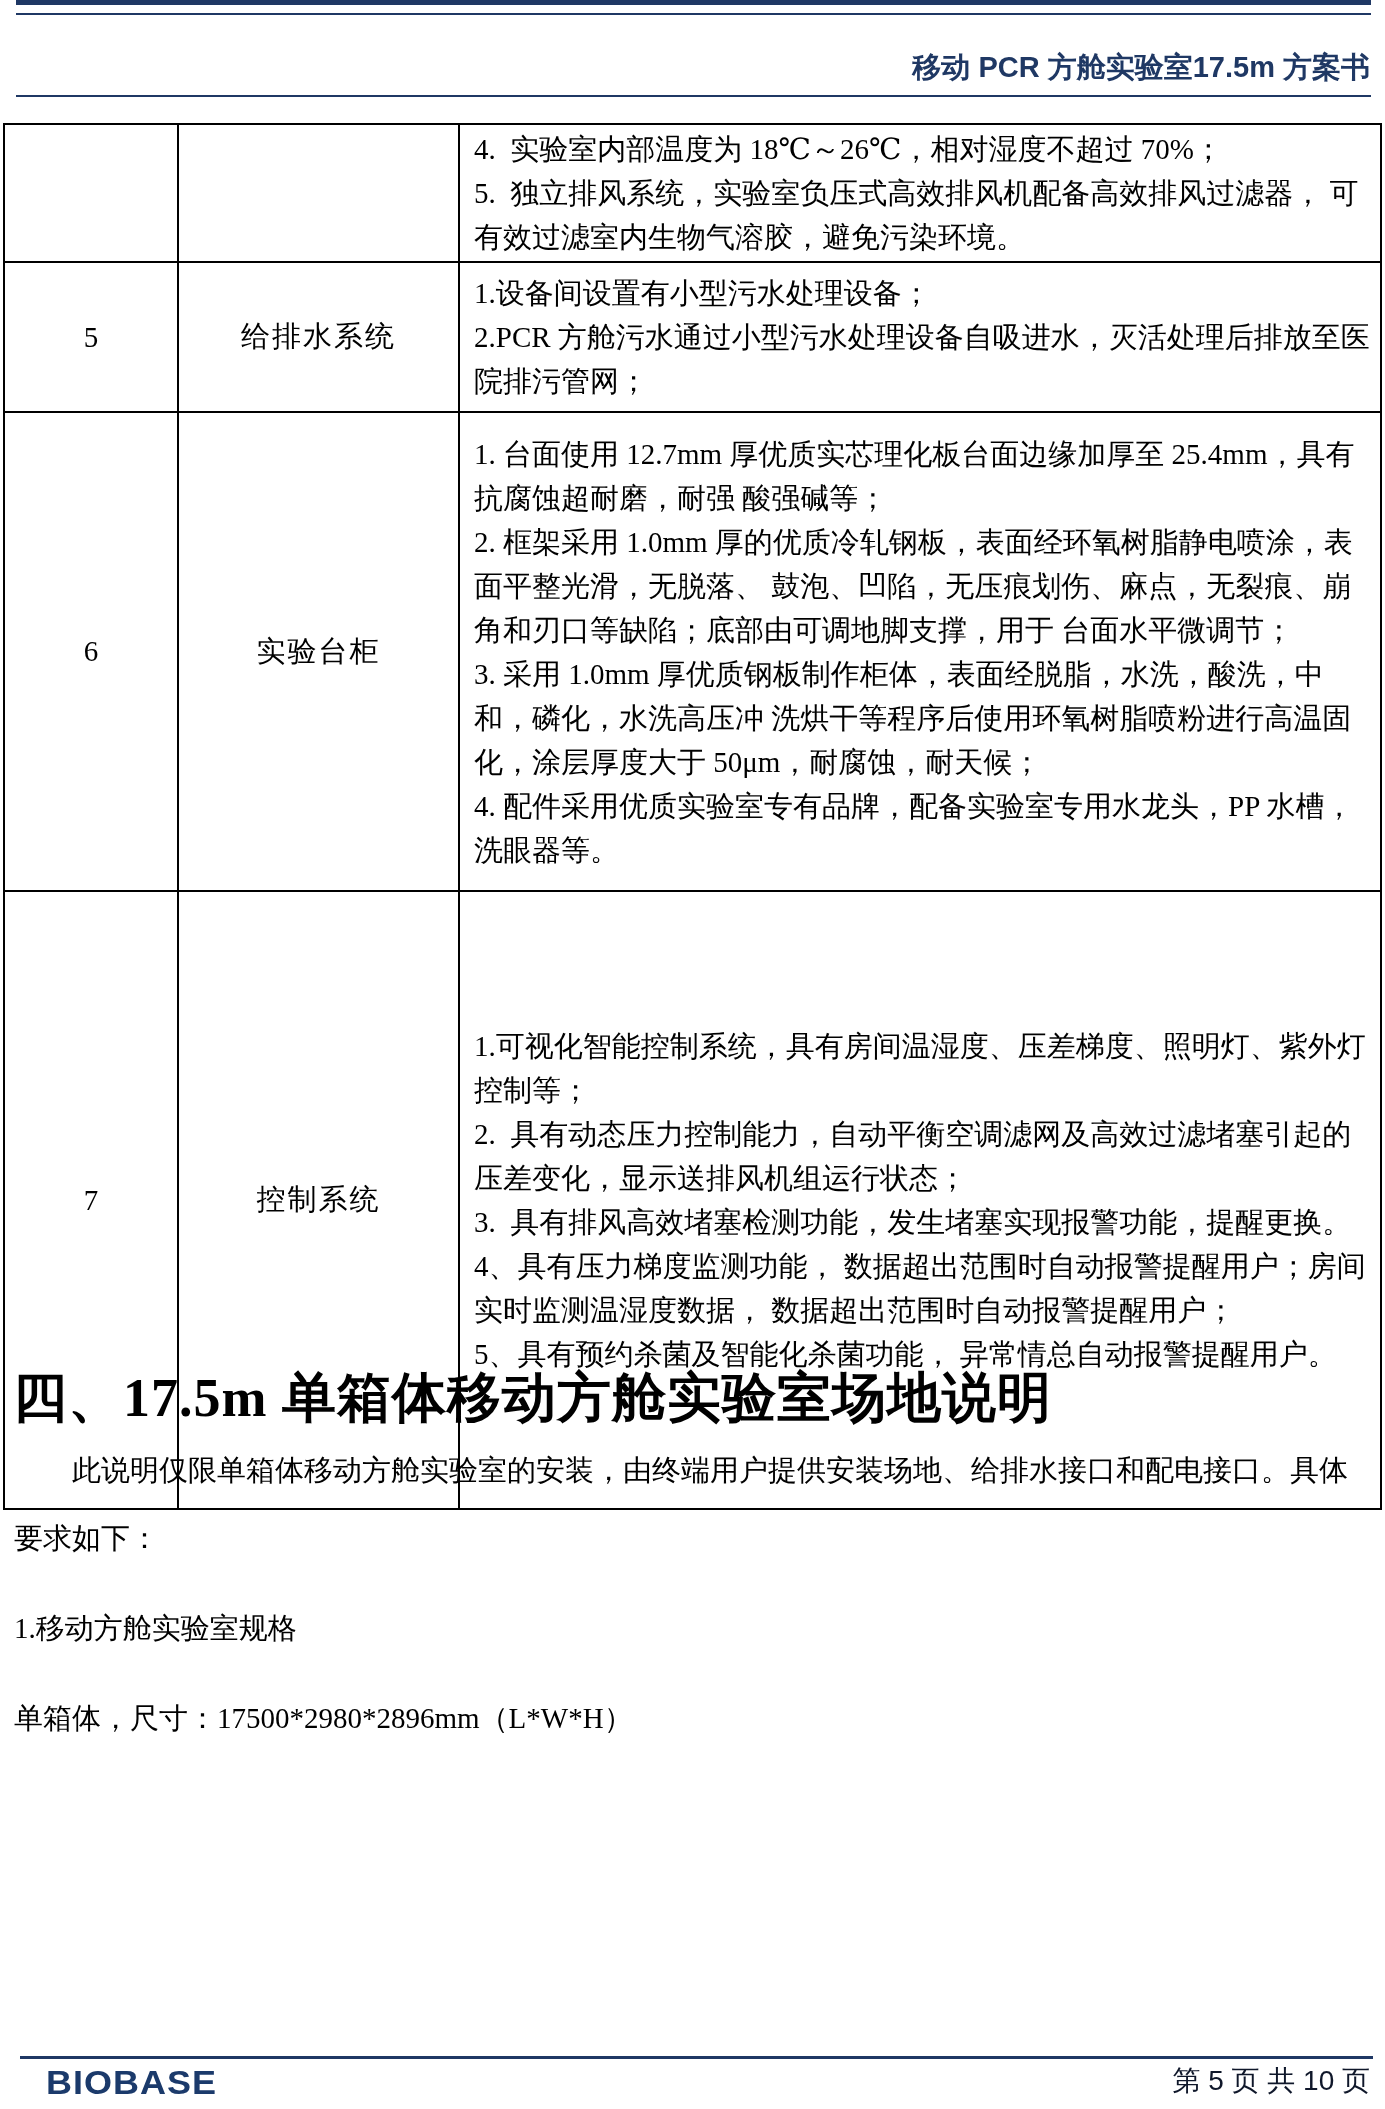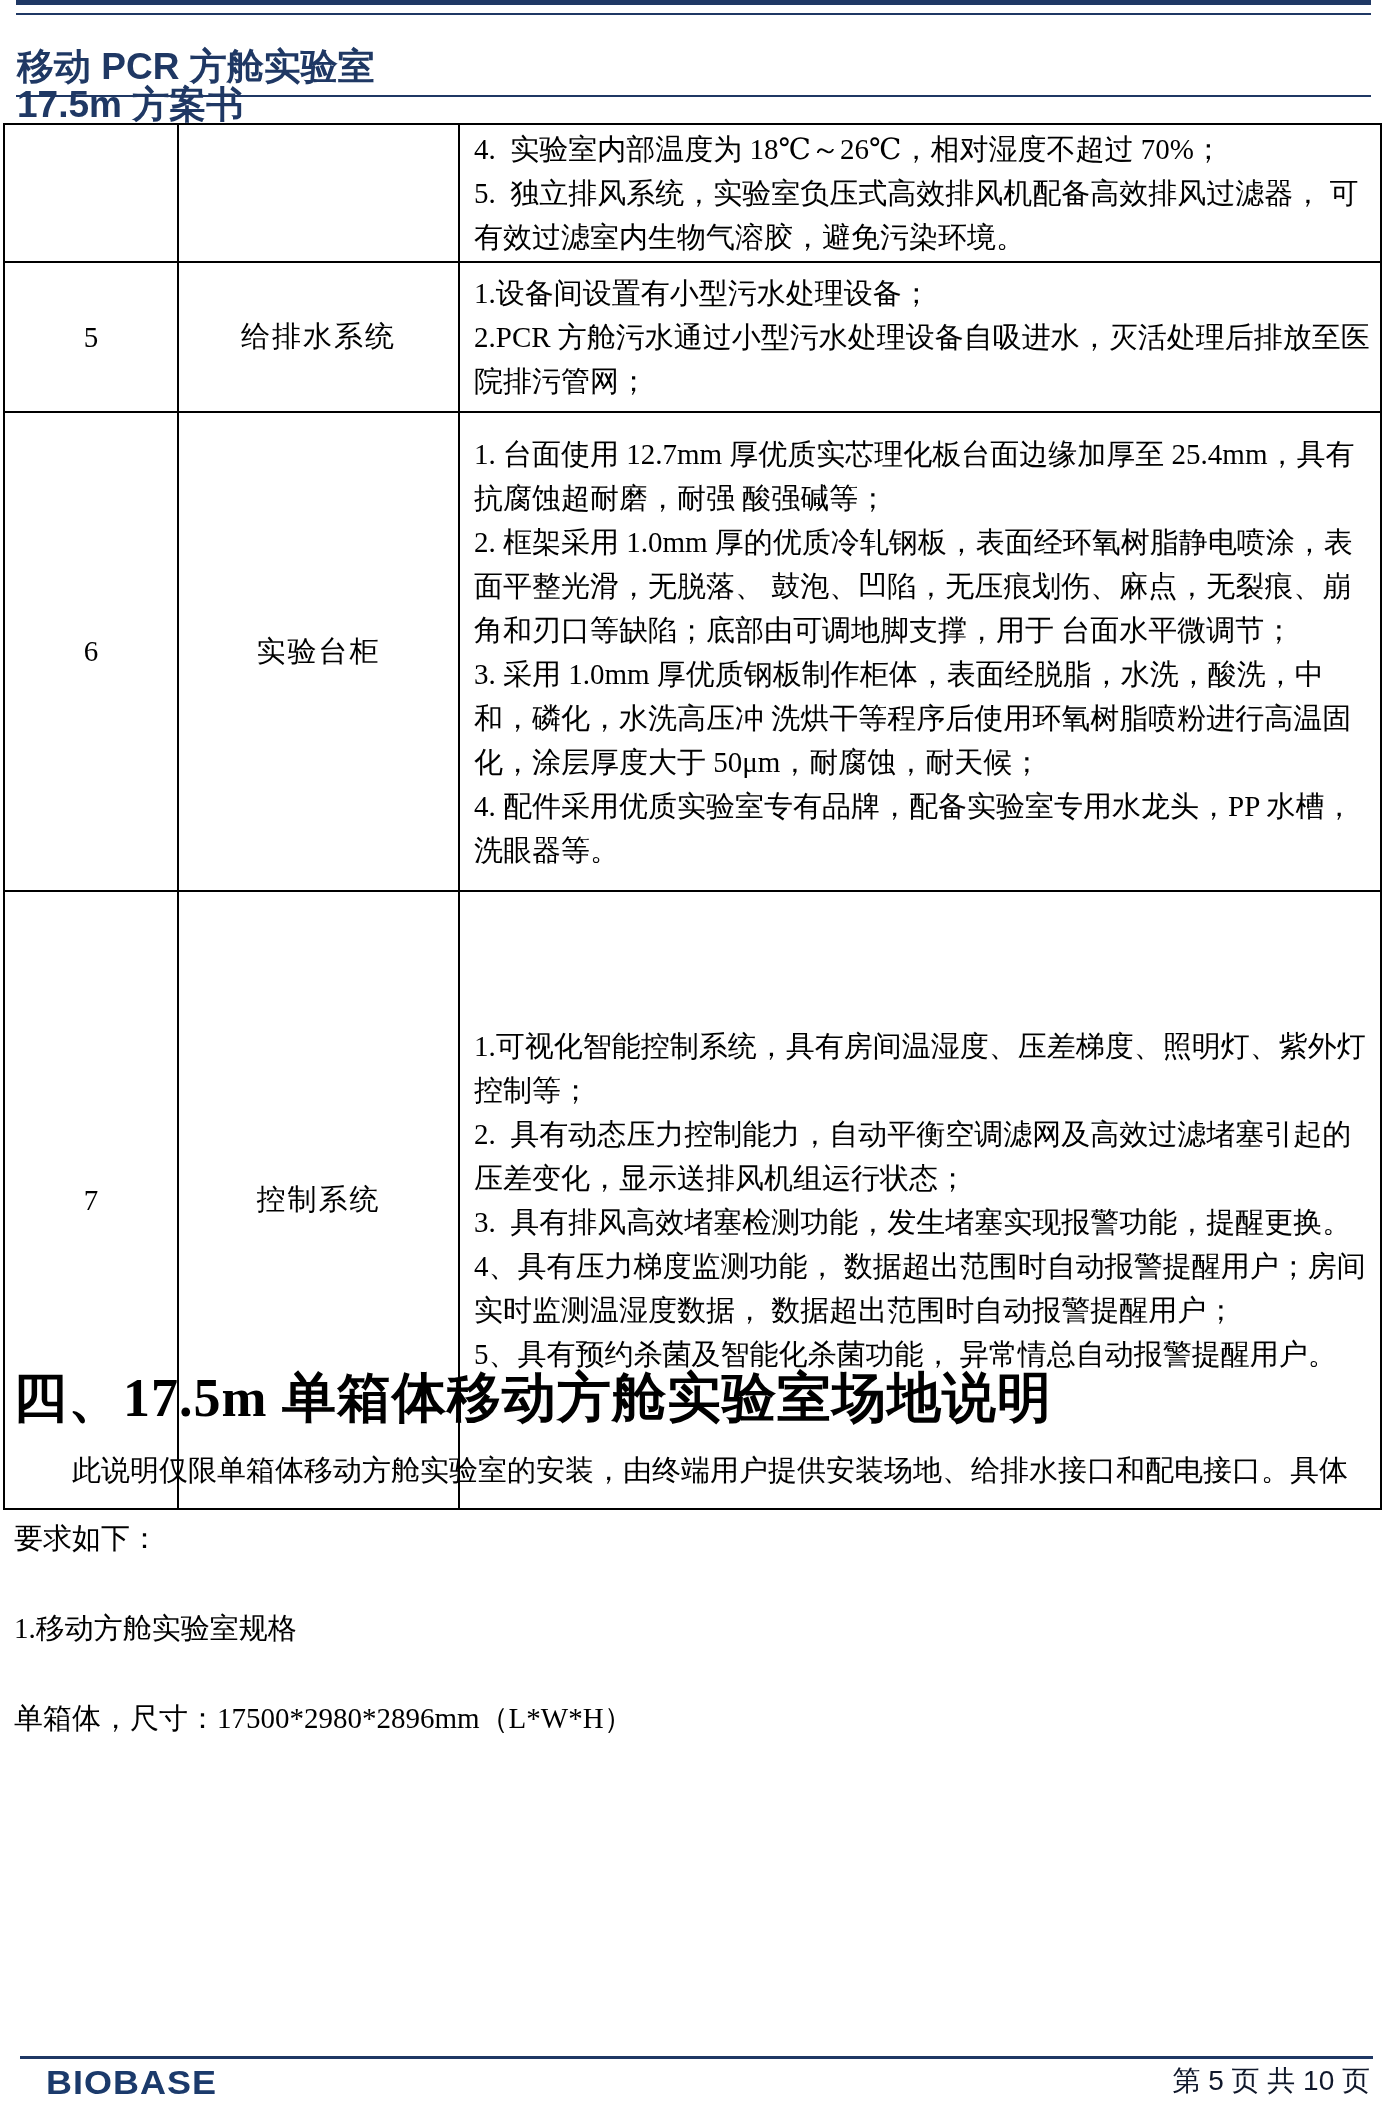--- a/index.html
+++ b/index.html
@@ -13,23 +13,23 @@
 
   
   .rule { position:absolute; background:#1f3864; }
   .rule-top1   { left:16px; right:14px; top:0;    height:5px; }
   .rule-top2   { left:16px; right:14px; top:13px; height:2px; }
   .rule-hdrbot { left:16px; right:14px; top:95px; height:2px; }
   .rule-footer { left:20px; right:12px; top:2056px; height:3px; }
 
   .header-row {
     position:absolute; left:17px; right:15px; top:48px;
-    display:flex; justify-content:center; align-items:flex-start;
+    display:flex; justify-content:flex-end; align-items:flex-start;
     font-family:"Liberation Sans","DejaVu Sans",sans-serif;
-    font-size:37px; font-weight:600; color:#1f3864; line-height:38px;flex-direction:column;
+    font-size:29px; font-weight:600; color:#1f3864; line-height:38px;
   }
 
   
   table.spec {
     position:absolute; left:3px; top:123px; width:1379px;
     border-collapse:collapse; table-layout:fixed;
     font-size:29px; color:#000;
   }
   table.spec td { border:2px solid #000; vertical-align:middle; }
   td.c1 { width:174px; text-align:center; }

